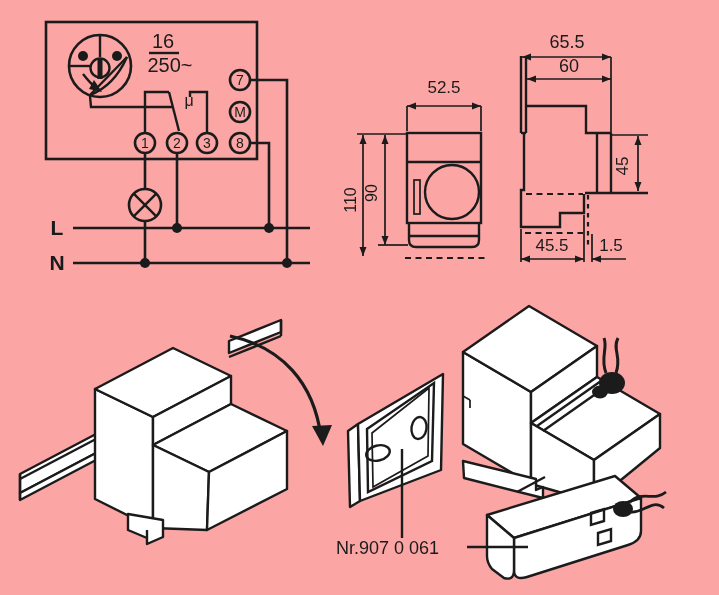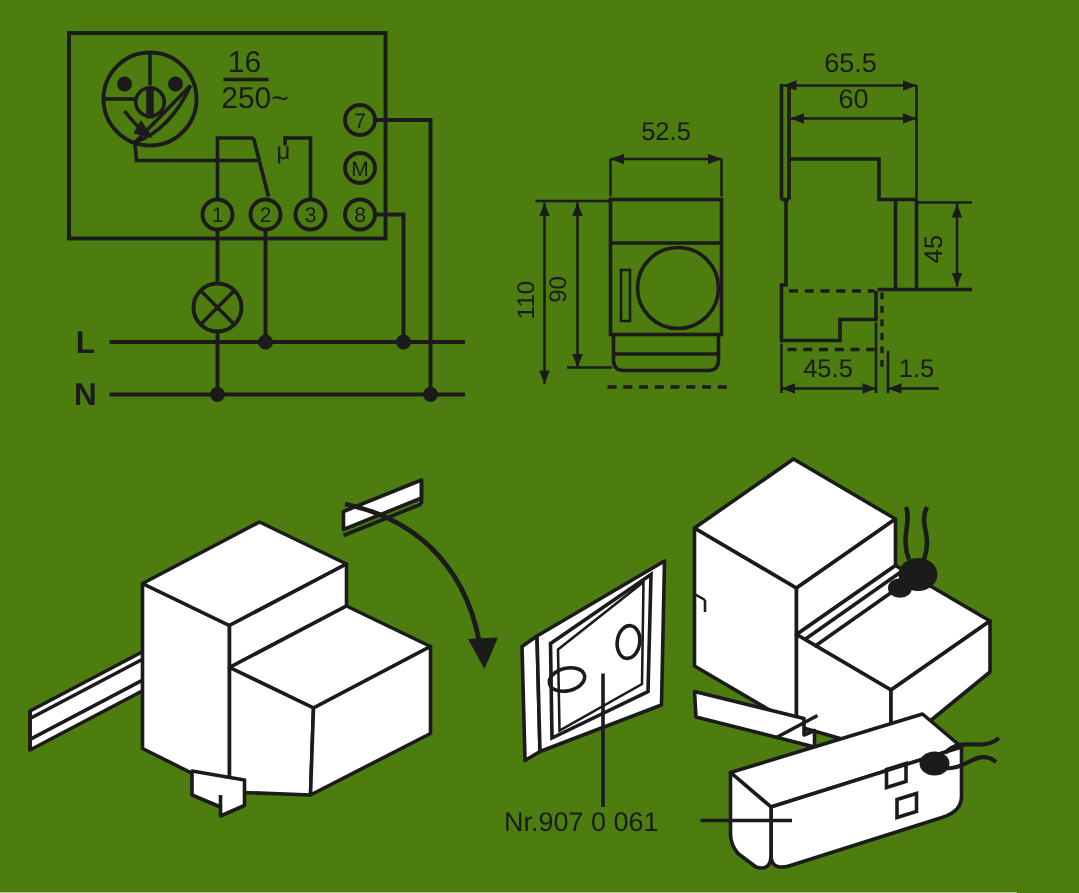--- a/index.html
+++ b/index.html
@@ -1,16 +1,16 @@
 <!DOCTYPE html>
 <html><head>
 <meta charset="utf-8">
 <style>
   html,body{margin:0;padding:0;background:#ffffff;}
-  #stage{position:relative;width:719px;height:595px;background:#4d7c0f;overflow:hidden;}
+  #stage{position:relative;width:719px;height:595px;background:#fca5a5;overflow:hidden;}
   svg{display:block;}
   text{font-family:"Liberation Sans","DejaVu Sans",sans-serif;fill:#1b1b1b;}
   .ln{stroke:#1b1b1b;fill:none;stroke-width:2.4;}
   .ln2{stroke:#1b1b1b;fill:none;stroke-width:2.6;}
   .thin{stroke:#1b1b1b;fill:none;stroke-width:1.7;}
   .dash{stroke:#1b1b1b;fill:none;stroke-width:2.2;stroke-dasharray:6 4.5;}
   .fw{fill:#ffffff;stroke:#1b1b1b;stroke-width:2.4;stroke-linejoin:round;}
   .fd{fill:#1b1b1b;stroke:none;}
   .t14{font-size:14px;}
   .t16{font-size:16px;}

